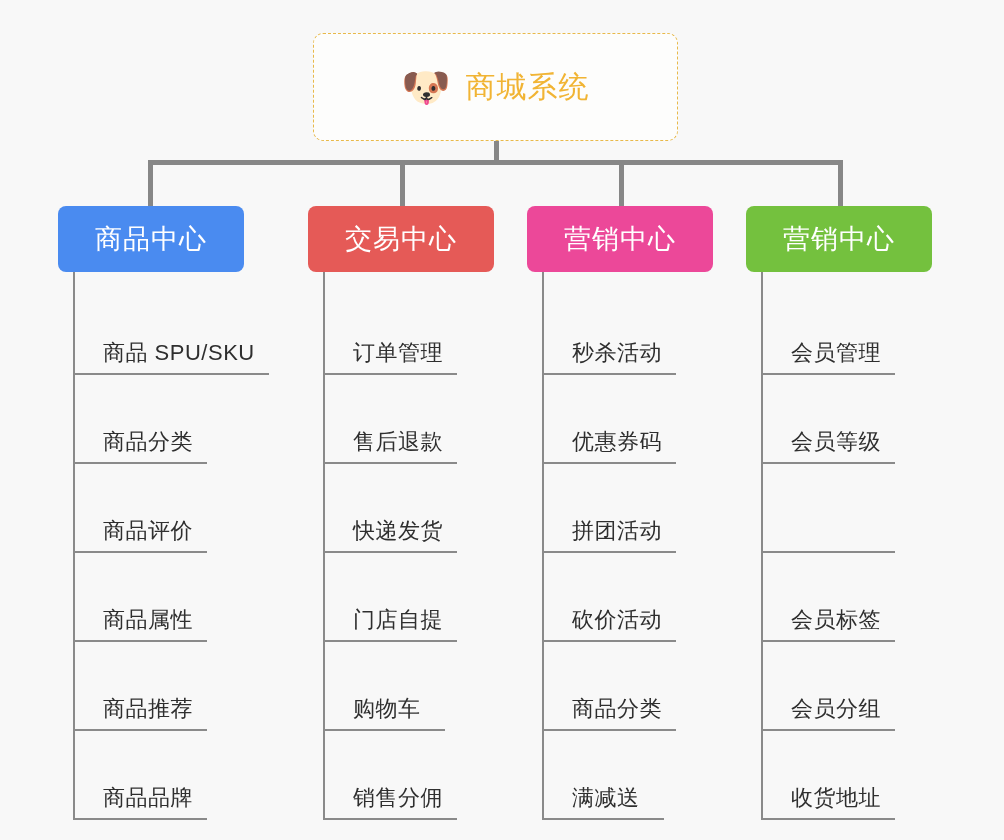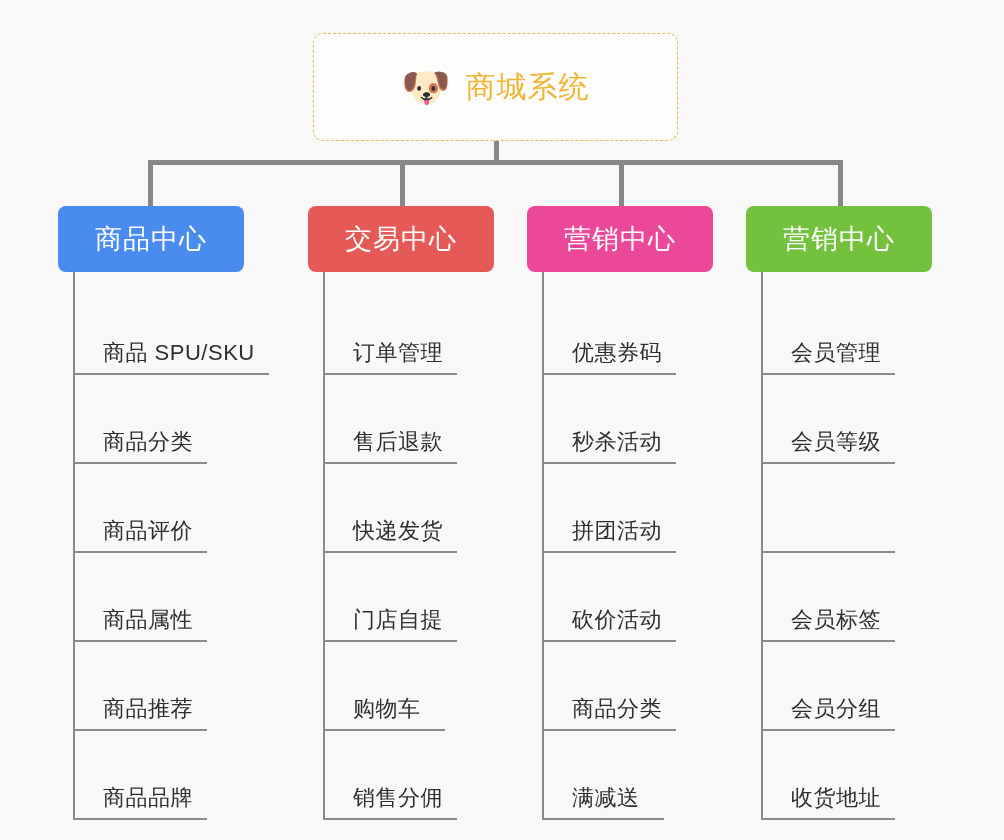--- a/index.html
+++ b/index.html
@@ -214,25 +214,25 @@
       </div>
     </div>
   </div>
 
   <div class="column col2">
     <div class="cat-header" style="background: #ec4899;">
       <span>营销中心</span>
     </div>
     <div class="leaf-list">
       <div class="leaf-item">
+        <span class="leaf-label">秒杀活动</span>
+        <span class="leaf-rule" style="width: 132px;"></span>
+      </div>
+      <div class="leaf-item">
         <span class="leaf-label">优惠券码</span>
-        <span class="leaf-rule" style="width: 132px;"></span>
-      </div>
-      <div class="leaf-item">
-        <span class="leaf-label">秒杀活动</span>
         <span class="leaf-rule" style="width: 132px;"></span>
       </div>
       <div class="leaf-item">
         <span class="leaf-label">拼团活动</span>
         <span class="leaf-rule" style="width: 132px;"></span>
       </div>
       <div class="leaf-item">
         <span class="leaf-label">砍价活动</span>
         <span class="leaf-rule" style="width: 132px;"></span>
       </div>

